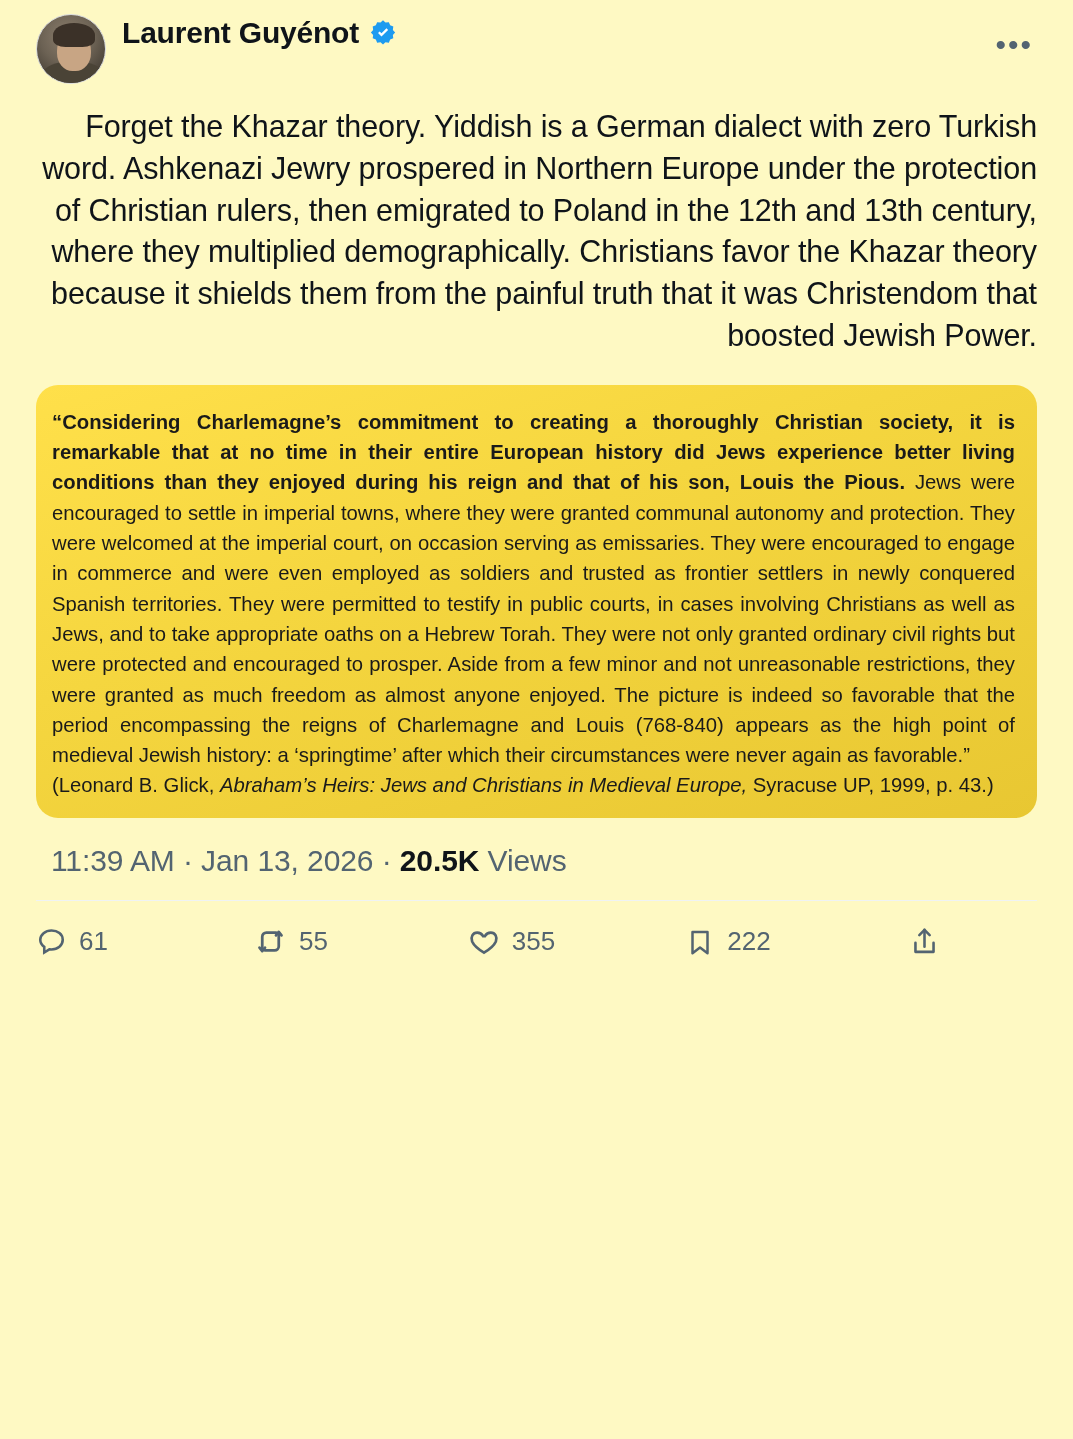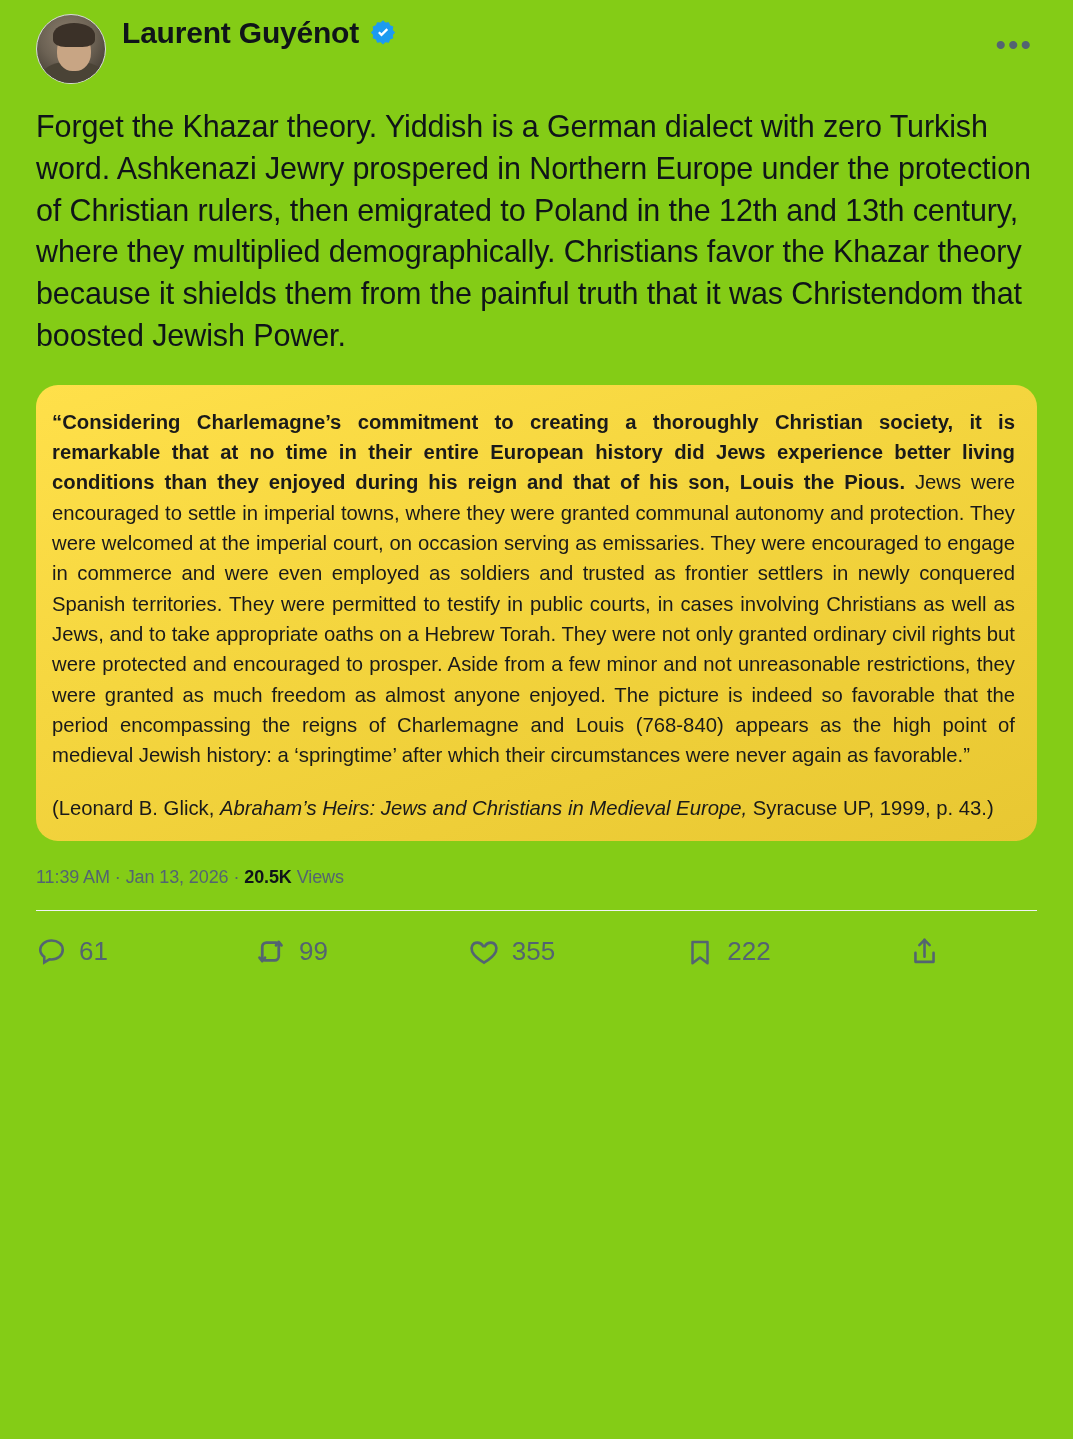--- a/index.html
+++ b/index.html
@@ -13,21 +13,21 @@
     font-family: "Liberation Sans", sans-serif;
     color: #0f1419;
     overflow: hidden;
   }
   .tweet {
     position: relative;
     width: 1073px;
     height: 1439px;
     box-sizing: border-box;
     padding: 0 36px;
-    background: #84cc16;
+    background: #fef9c3;
   }
 
   
   .header {
     display: flex;
     align-items: flex-start;
     padding-top: 14px;
     height: 98px;
     box-sizing: border-box;
   }
@@ -108,20 +108,21 @@
   }
 
   
   .body-text {
     font-size: 30.5px;
     line-height: 1.37;
     letter-spacing: -0.1px;
     margin-top: 8px;
     color: #0f1419;
     white-space: pre-wrap;
+    text-align: right;
   }
 
   
   .quote-card {
     margin-top: 28px;
     background: linear-gradient(160deg, #ffe04a 0%, #f5d63f 40%, #e8c732 100%);
     border-radius: 22px;
     padding: 22px 22px 18px 16px;
     box-sizing: border-box;
     color: #1a1a1a;
@@ -129,35 +130,36 @@
   .quote-text {
     font-size: 20.3px;
     line-height: 1.495;
     text-align: justify;
     font-family: "Liberation Sans", sans-serif;
   }
   .quote-text .lead {
     font-weight: 700;
   }
   .quote-src {
-    margin-top: 23px;
+    margin-top: 0;
     font-size: 20.3px;
     line-height: 1.45;
     text-align: justify;
   }
   .quote-src .ital {
     font-style: italic;
   }
 
   
   .meta {
     margin-top: 26px;
-    font-size: 18px;
+    font-size: 30px;
     color: #536471;
     letter-spacing: -0.1px;
+    margin-left: 15px;
   }
   .meta .views-count {
     color: #0f1419;
     font-weight: 700;
   }
 
   .divider {
     margin-top: 22px;
     border-top: 1px solid #eff3f4;
   }
@@ -233,21 +235,21 @@
       <span>
         <svg viewBox="0 0 24 24" width="33" height="33">
           <g fill="none" stroke="#536471" stroke-width="2" stroke-linecap="round" stroke-linejoin="round">
             <path d="M6 18V8.5a3 3 0 0 1 3-3h7"></path>
               <path d="M4 16.5L6 19l2-2.5"></path>
             <path d="M18 6v9.5a3 3 0 0 1-3 3H8"></path>
               <path d="M20 7.5L18 5l-2 2.5"></path>
           </g>
         </svg>
       </span>
-      <span class="cnt">99</span>
+      <span class="cnt">55</span>
     </div>
     <div class="sp-2"></div>
 
     <div class="action">
       <span>
         <svg viewBox="0 0 24 24" width="32" height="32">
             <path fill="none" stroke="#536471" stroke-width="2" d="M12 20s-7.2-4.4-8.9-8.4C1.8 8.3 3.6 5 6.9 5c2 0 3.6 1.2 4.4 2.6h1.4C13.5 6.2 15.1 5 17.1 5c3.3 0 5.1 3.3 3.8 6.6C19.2 15.6 12 20 12 20z"></path>
           </svg>
       </span>
       <span class="cnt">355</span>

